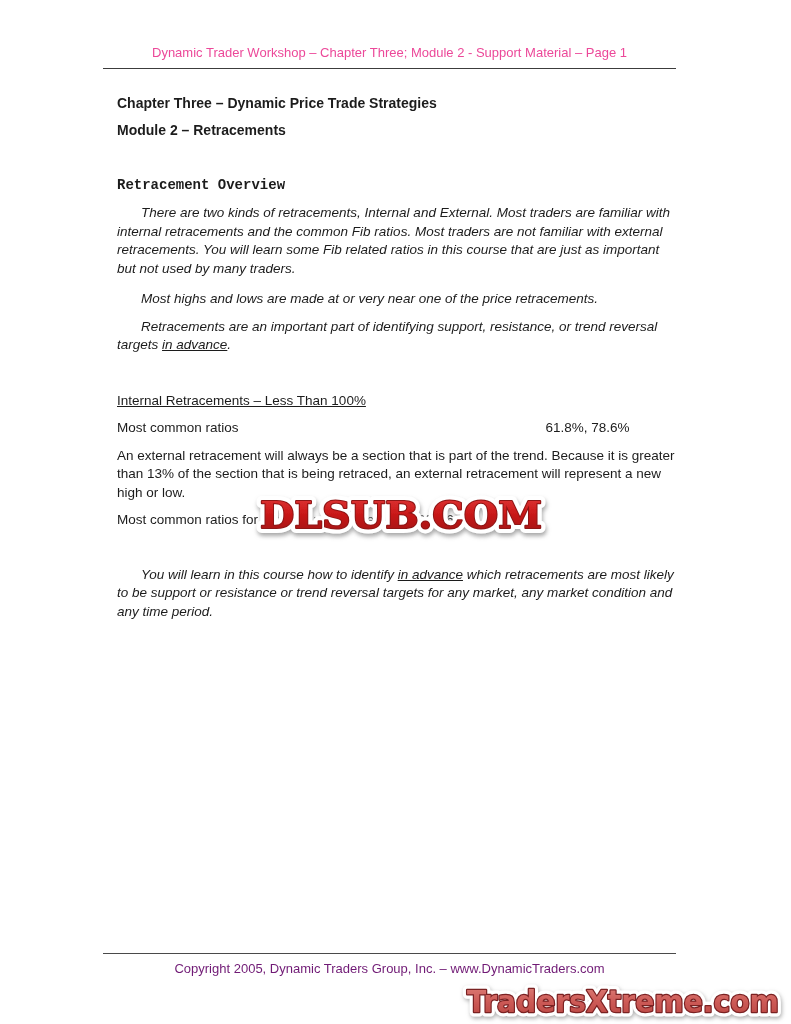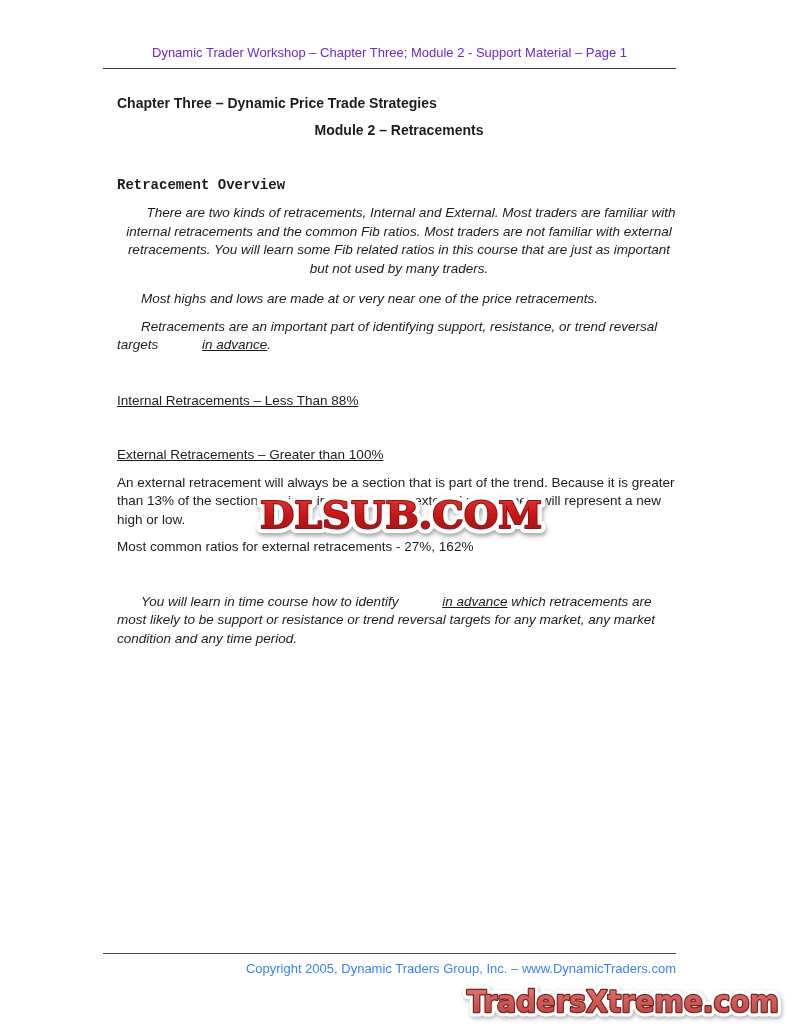--- a/index.html
+++ b/index.html
@@ -8,21 +8,21 @@
     width:791px; height:1024px;
     background:#ffffff;
     overflow:hidden;
     font-family:"Liberation Sans", sans-serif;
     color:#1c1c1c;
   }
 
   
   .header-title {
     position:absolute; top:45px; left:103px; width:573px;
-    text-align:center; font-size:13px; color:#6d28d9;
+    text-align:center; font-size:13px; color:#ec4899;
   }
   .header-rule {
     position:absolute; top:68px; left:103px; width:573px;
     border-top:1.5px solid #3c3c3c; height:0;
   }
   .tc4s-logo { position:absolute; top:0; left:578px; width:206px; height:48px; }
 
   
   .content {
     position:absolute; top:95px; left:117px; width:564px;
@@ -30,40 +30,40 @@
   }
   .content h1, .content h2, .content h3 {
     font-size:14px; font-weight:bold; line-height:17px; margin:0;
   }
   .content p { margin:0; }
   .section-heading {
     font-weight:normal; font-size:13.5px; line-height:18.5px;
     text-decoration:underline;
   }
   .indent { text-indent:24px;font-style:italic; }
-  .u { text-decoration:underline;margin-left:40px; }
+  .u { text-decoration:underline; }
   .mt9  { margin-top:9px  !important; }
-  .mt10 { margin-top:10px !important;text-align:center; }
+  .mt10 { margin-top:10px !important; }
   .mt12 { margin-top:12px !important; }
   .mt36 { margin-top:36px !important; }
   .mt37 { margin-top:37px !important; }
   .mt38 { margin-top:38px !important;font-family:Liberation Mono, monospace; }
   .gap-hidden { display:inline-block; width:307px; height:1px; vertical-align:baseline; }
 
   
   .watermark { position:absolute; top:486px; left:249px; width:304px; height:56px; }
 
   
   .footer-rule {
     position:absolute; top:953px; left:103px; width:573px;
     border-top:1.5px solid #4a4a4a; height:0;
   }
   .footer-copyright {
     position:absolute; top:961px; left:103px; width:573px;
-    text-align:right; font-size:13px; color:#3b82f6;
+    text-align:center; font-size:13px; color:#701a75;
   }
   .tx-logo { position:absolute; top:980px; left:457px; width:332px; height:44px; }
 </style>
 </head>
 <body>
 
 <div class="page">
 
   <div class="header-title">Dynamic Trader Workshop – Chapter Three; Module 2 - Support Material – Page 1</div>
   <div class="header-rule"></div>
@@ -76,31 +76,31 @@
 
     <h3 class="mt38">Retracement Overview</h3>
 
 
     <p class="mt10 indent">There are two kinds of retracements, Internal and External. Most traders are familiar with internal retracements and the common Fib ratios. Most traders are not familiar with external retracements. You will learn some Fib related ratios in this course that are just as important but not used by many traders.</p>
 
     <p class="mt12 indent">Most highs and lows are made at or very near one of the price retracements.</p>
 
     <p class="mt9 indent"><span>Retracements are an important part of identifying support, resistance, or trend reversal targets </span><span class="u">in advance</span><span>.</span></p>
 
-    <div class="mt37 section-heading">Internal Retracements – Less Than 88%</div>
+    <div class="mt37 section-heading">Internal Retracements – Less Than 100%</div>
 
 
+    <p class="mt9"><span>Most common ratios</span><span class="gap-hidden"></span><span>61.8%, 78.6%</span></p>
 
-    <div class="mt36 section-heading">External Retracements – Greater than 100%</div>
 
     <p class="mt9">An external retracement will always be a section that is part of the trend. Because it is greater than 13% of the section that is being retraced, an external retracement will represent a new high or low.</p>
 
     <p class="mt9">Most common ratios for external retracements - 27%, 162%</p>
 
-    <p class="mt36 indent"><span>You will learn in time course how to identify </span><span class="u">in advance</span><span> which retracements are most likely to be support or resistance or trend reversal targets for any market, any market condition and any time period.</span></p>
+    <p class="mt36 indent"><span>You will learn in this course how to identify </span><span class="u">in advance</span><span> which retracements are most likely to be support or resistance or trend reversal targets for any market, any market condition and any time period.</span></p>
 
   </div>
 
   <div class="watermark">
     <svg width="304" height="56" viewBox="0 0 304 56" xmlns="http://www.w3.org/2000/svg">
       <defs>
         <linearGradient id="wm-grad" x1="0" y1="0" x2="0" y2="1">
           <stop offset="0" stop-color="#e44040"></stop>
           <stop offset="0.45" stop-color="#cc1a1a"></stop>
           <stop offset="1" stop-color="#9c0f0f"></stop>

